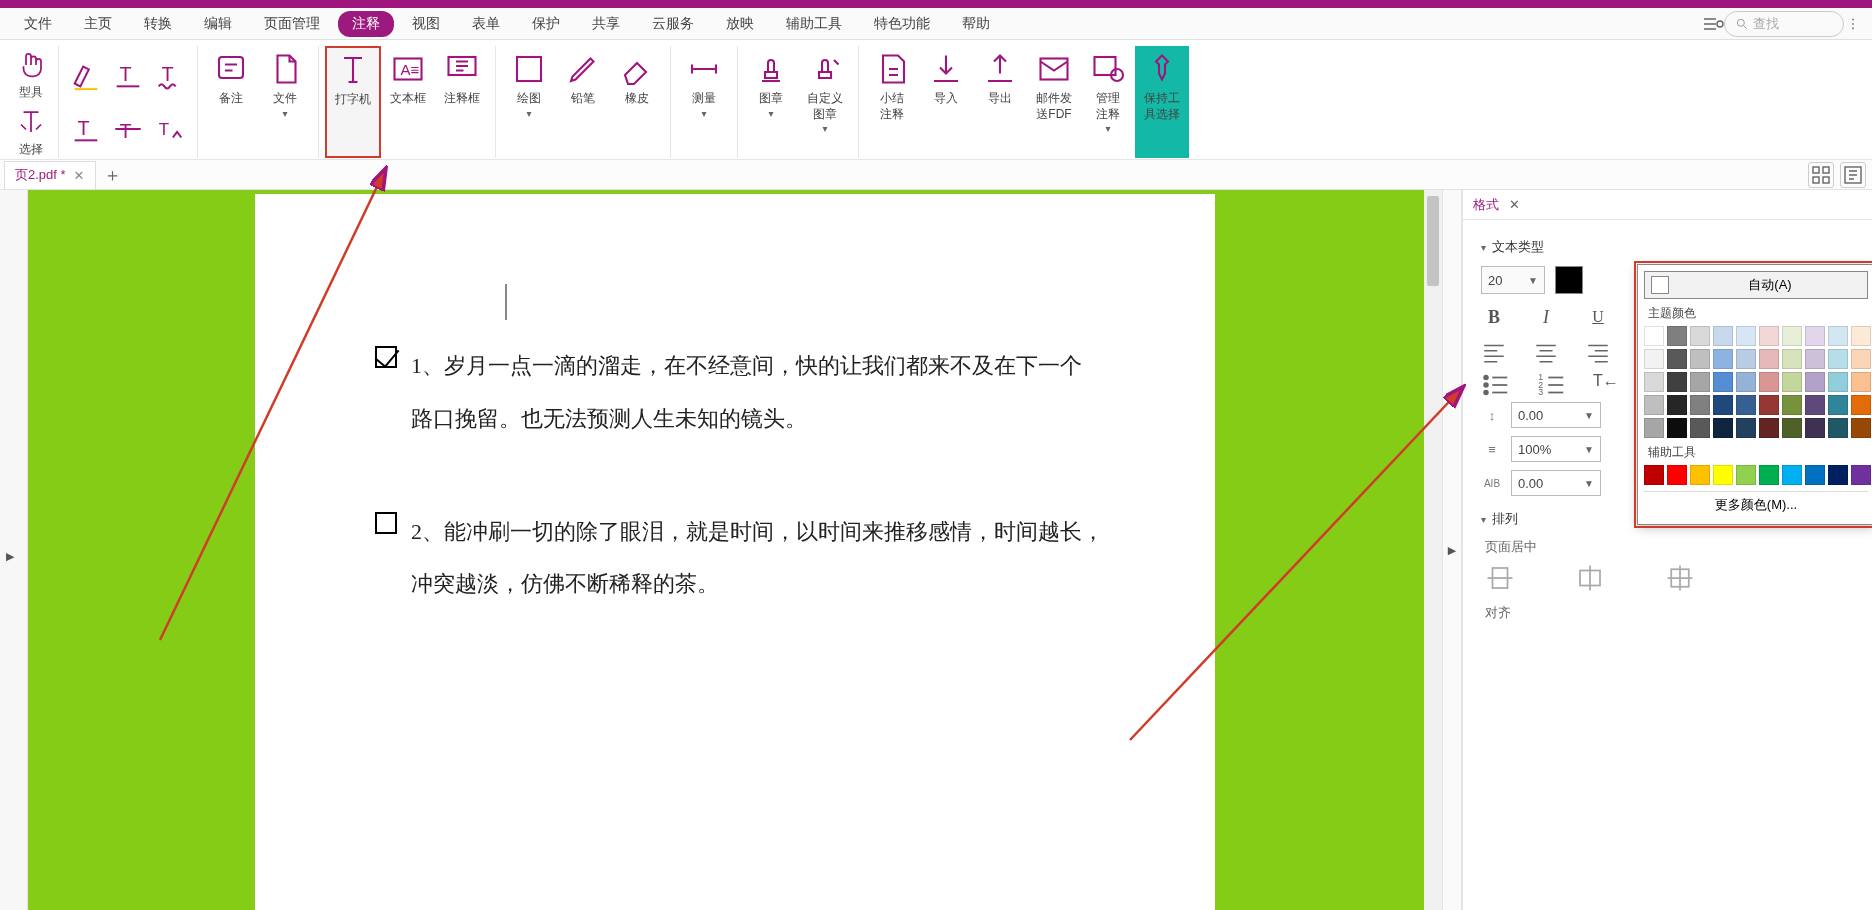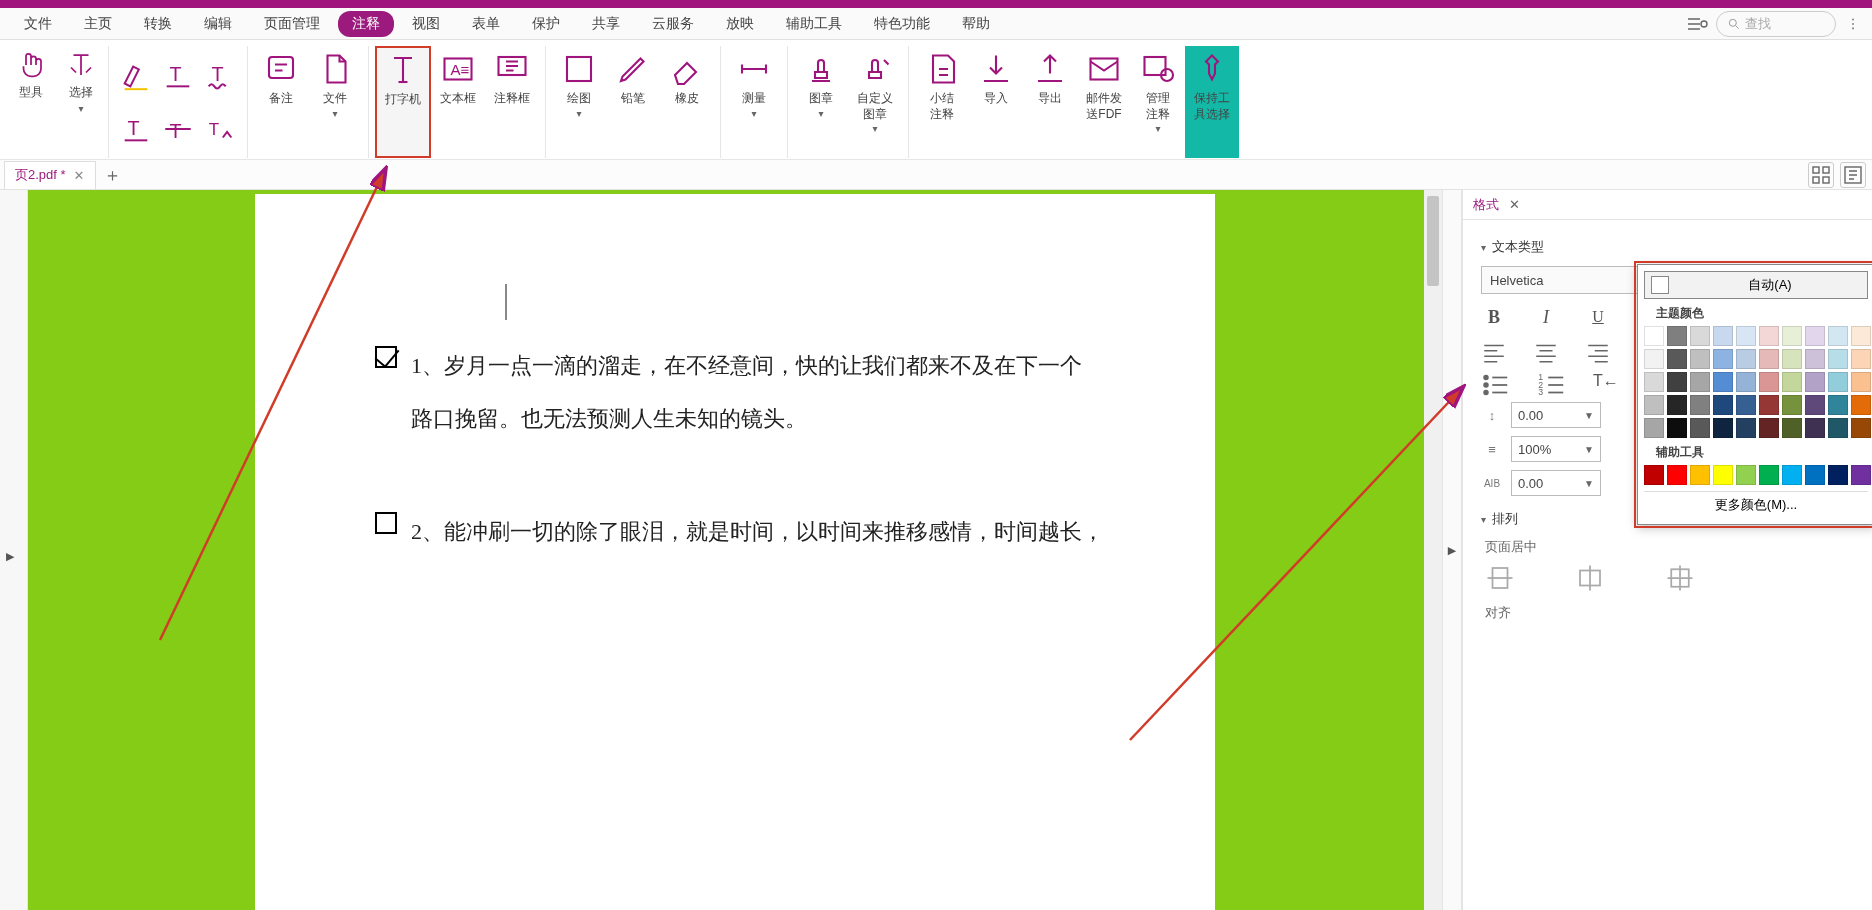--- a/index.html
+++ b/index.html
@@ -26,21 +26,21 @@
     gap: 4px;
   }
   .menu-item {
     padding: 4px 14px;
     color: #444;
     cursor: pointer;
     border-radius: 12px;
     font-size: 14px;
   }
   .menu-item.active { background: #9c1a7d; color: #fff; }
-  .menu-right { margin-left: auto; display:flex; align-items:center; gap:8px; }
+  .menu-right { margin-left: auto; display:flex; align-items:center; }
   .search-box {
     display: flex; align-items: center;
     border: 1px solid #ccc; border-radius: 14px;
     height: 26px; padding: 0 10px; width: 120px;
     color: #888;
   }
   .search-box svg { width:14px; height:14px; margin-right:4px; }
   .eq-icon { width:24px; height:24px; display:flex; align-items:center; justify-content:center; }
   .kebab { width:18px; height:24px; display:flex; align-items:center; justify-content:center; color:#555; }
 
@@ -73,21 +73,21 @@
     border: 1px solid transparent;
   }
   .rbtn .ic { width:36px; height:36px; display:flex; align-items:center; justify-content:center; margin-bottom:4px;}
   .rbtn .lbl { font-size:12px; text-align:center; line-height:1.3; white-space:pre; }
   .rbtn.highlight { border: 2px solid #d13c2a; background:#f5f5f5; }
   .rbtn.selected { background:#14b8a6; }
   .dd-caret { font-size:10px; color:#666; line-height:1; margin-top:2px;}
   .small-col { display:flex; flex-direction:column; justify-content:space-around; padding:2px 4px;}
   .small-btn { width:34px; height:34px; display:flex; align-items:center;justify-content:center; cursor:pointer;}
   .group-first { display:flex; flex-direction:column; align-items:center; padding:4px 6px; color:#444;}
-  .group-first .dual { display:flex; gap:20px;}
+  .group-first .dual { display:flex; gap:6px;flex-direction:column;}
   .group-first .dual .cell { display:flex;flex-direction:column;align-items:center;}
   .group-first .cell .ic {width:30px;height:30px;display:flex;align-items:center;justify-content:center;}
   .group-first .cell .lbl{font-size:12px;margin-top:4px;}
   .group-first .caret{font-size:10px;color:#666;margin-top:2px;}
 
   svg { stroke: #a0157d; fill:none; stroke-width:1.4; }
 
   
   .tab-strip {
     display:flex; align-items:center; height:30px;
@@ -175,21 +175,21 @@
     padding:6px;z-index:20;
   }
   .color-popup.outlined::after{
     content:"";position:absolute;left:-4px;top:-4px;right:-4px;bottom:-4px;
     border:2px solid #d13c2a;pointer-events:none;
   }
   .auto-btn{display:flex;align-items:center;gap:10px;border:1px solid #888;
     padding:4px 6px;margin-bottom:6px;background:#f2f2f2;cursor:pointer;}
   .auto-btn .sw{width:18px;height:18px;border:1px solid #888;background:#fff;}
   .auto-btn .t{flex:1;text-align:center;}
-  .cp-label{font-size:12px;color:#444;margin:4px 12px;font-weight:bold;}
+  .cp-label{font-size:12px;color:#444;margin:4px 4px;}
   .cp-grid{display:grid;grid-template-columns:repeat(10,20px);gap:3px;margin-bottom:6px;}
   .cp-grid .c{width:20px;height:20px;border:1px solid rgba(0,0,0,.12);cursor:pointer;}
   .more-colors{text-align:center;padding:4px 0;cursor:pointer;border-top:1px solid #ddd;margin-top:4px;}
 
   
   .arrow-layer{position:absolute;left:0;top:160px;pointer-events:none;z-index:30;}
 </style>
 </head>
 <body>
 
@@ -514,20 +514,21 @@
         <div class="para-text">
           <span>1、</span><span>岁月一点一滴的溜走，在不经意间，快的让我们都来不及在下一个</span><br>
           <span>路口挽留。也无法预测人生未知的镜头。</span>
         </div>
       </div>
 
       <div class="para">
         <div class="chk"></div>
         <div class="para-text">
           <span>2、</span><span>能冲刷一切的除了眼泪，就是时间，以时间来推移感情，时间越长，</span><br>
+          <span>冲突越淡，仿佛不断稀释的茶。</span>
         </div>
       </div>
 
     </div>
     <div class="doc-scroll">
         <div class="thumb"></div>
       </div>
   </div>
 
   <div class="pane-collapse">▶</div>
@@ -536,24 +537,20 @@
     <div class="panel-header">
       <span class="title">格式</span>
       <span class="close">✕</span>
     </div>
     <div class="panel-body">
       <div class="section-h">
           <span>文本类型</span>
         </div>
 
       <div class="row">
-        <div class="font-select">
-          <span>Helvetica</span>
-            <span style="font-size:10px;color:#666">▼</span>
-        </div>
         <div class="size-select">
           <span>20</span>
             <span style="font-size:10px;color:#666">▼</span>
         </div>
         <div class="color-swatch"></div>
       </div>
 
       <div class="fmt-row">
         <div class="fmt-btn bold">B</div>
         <div class="fmt-btn italic">I</div>

